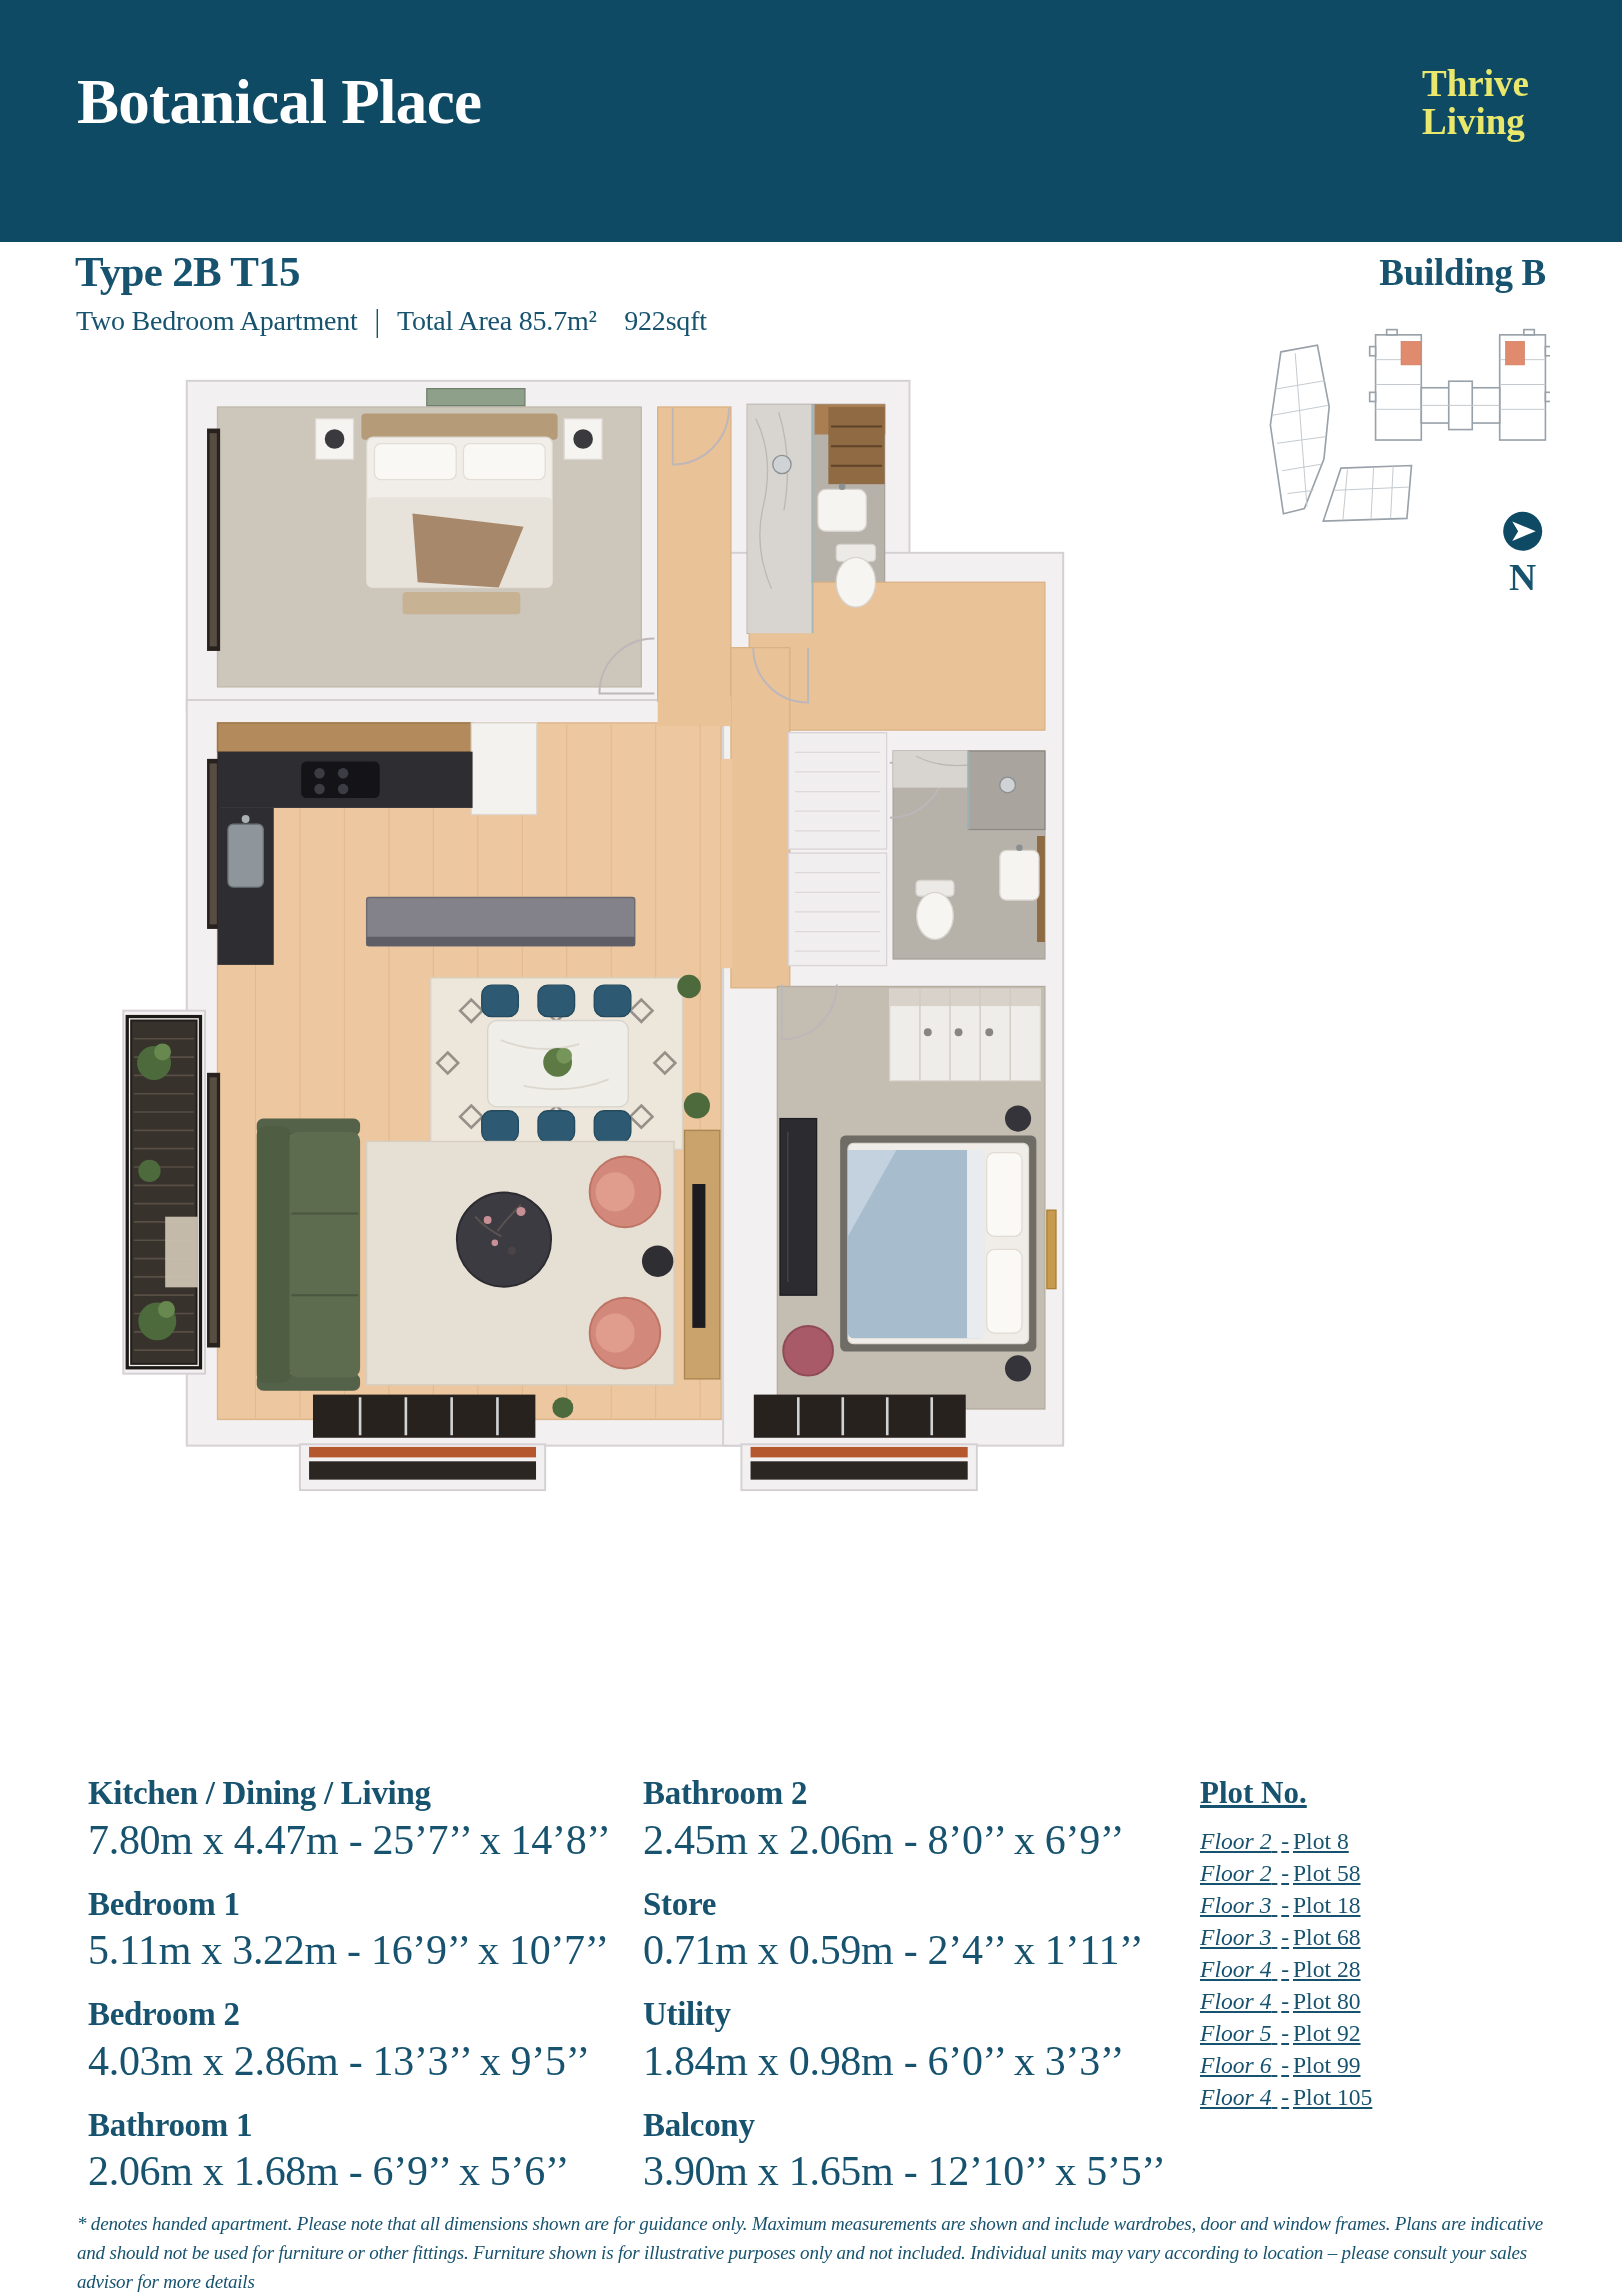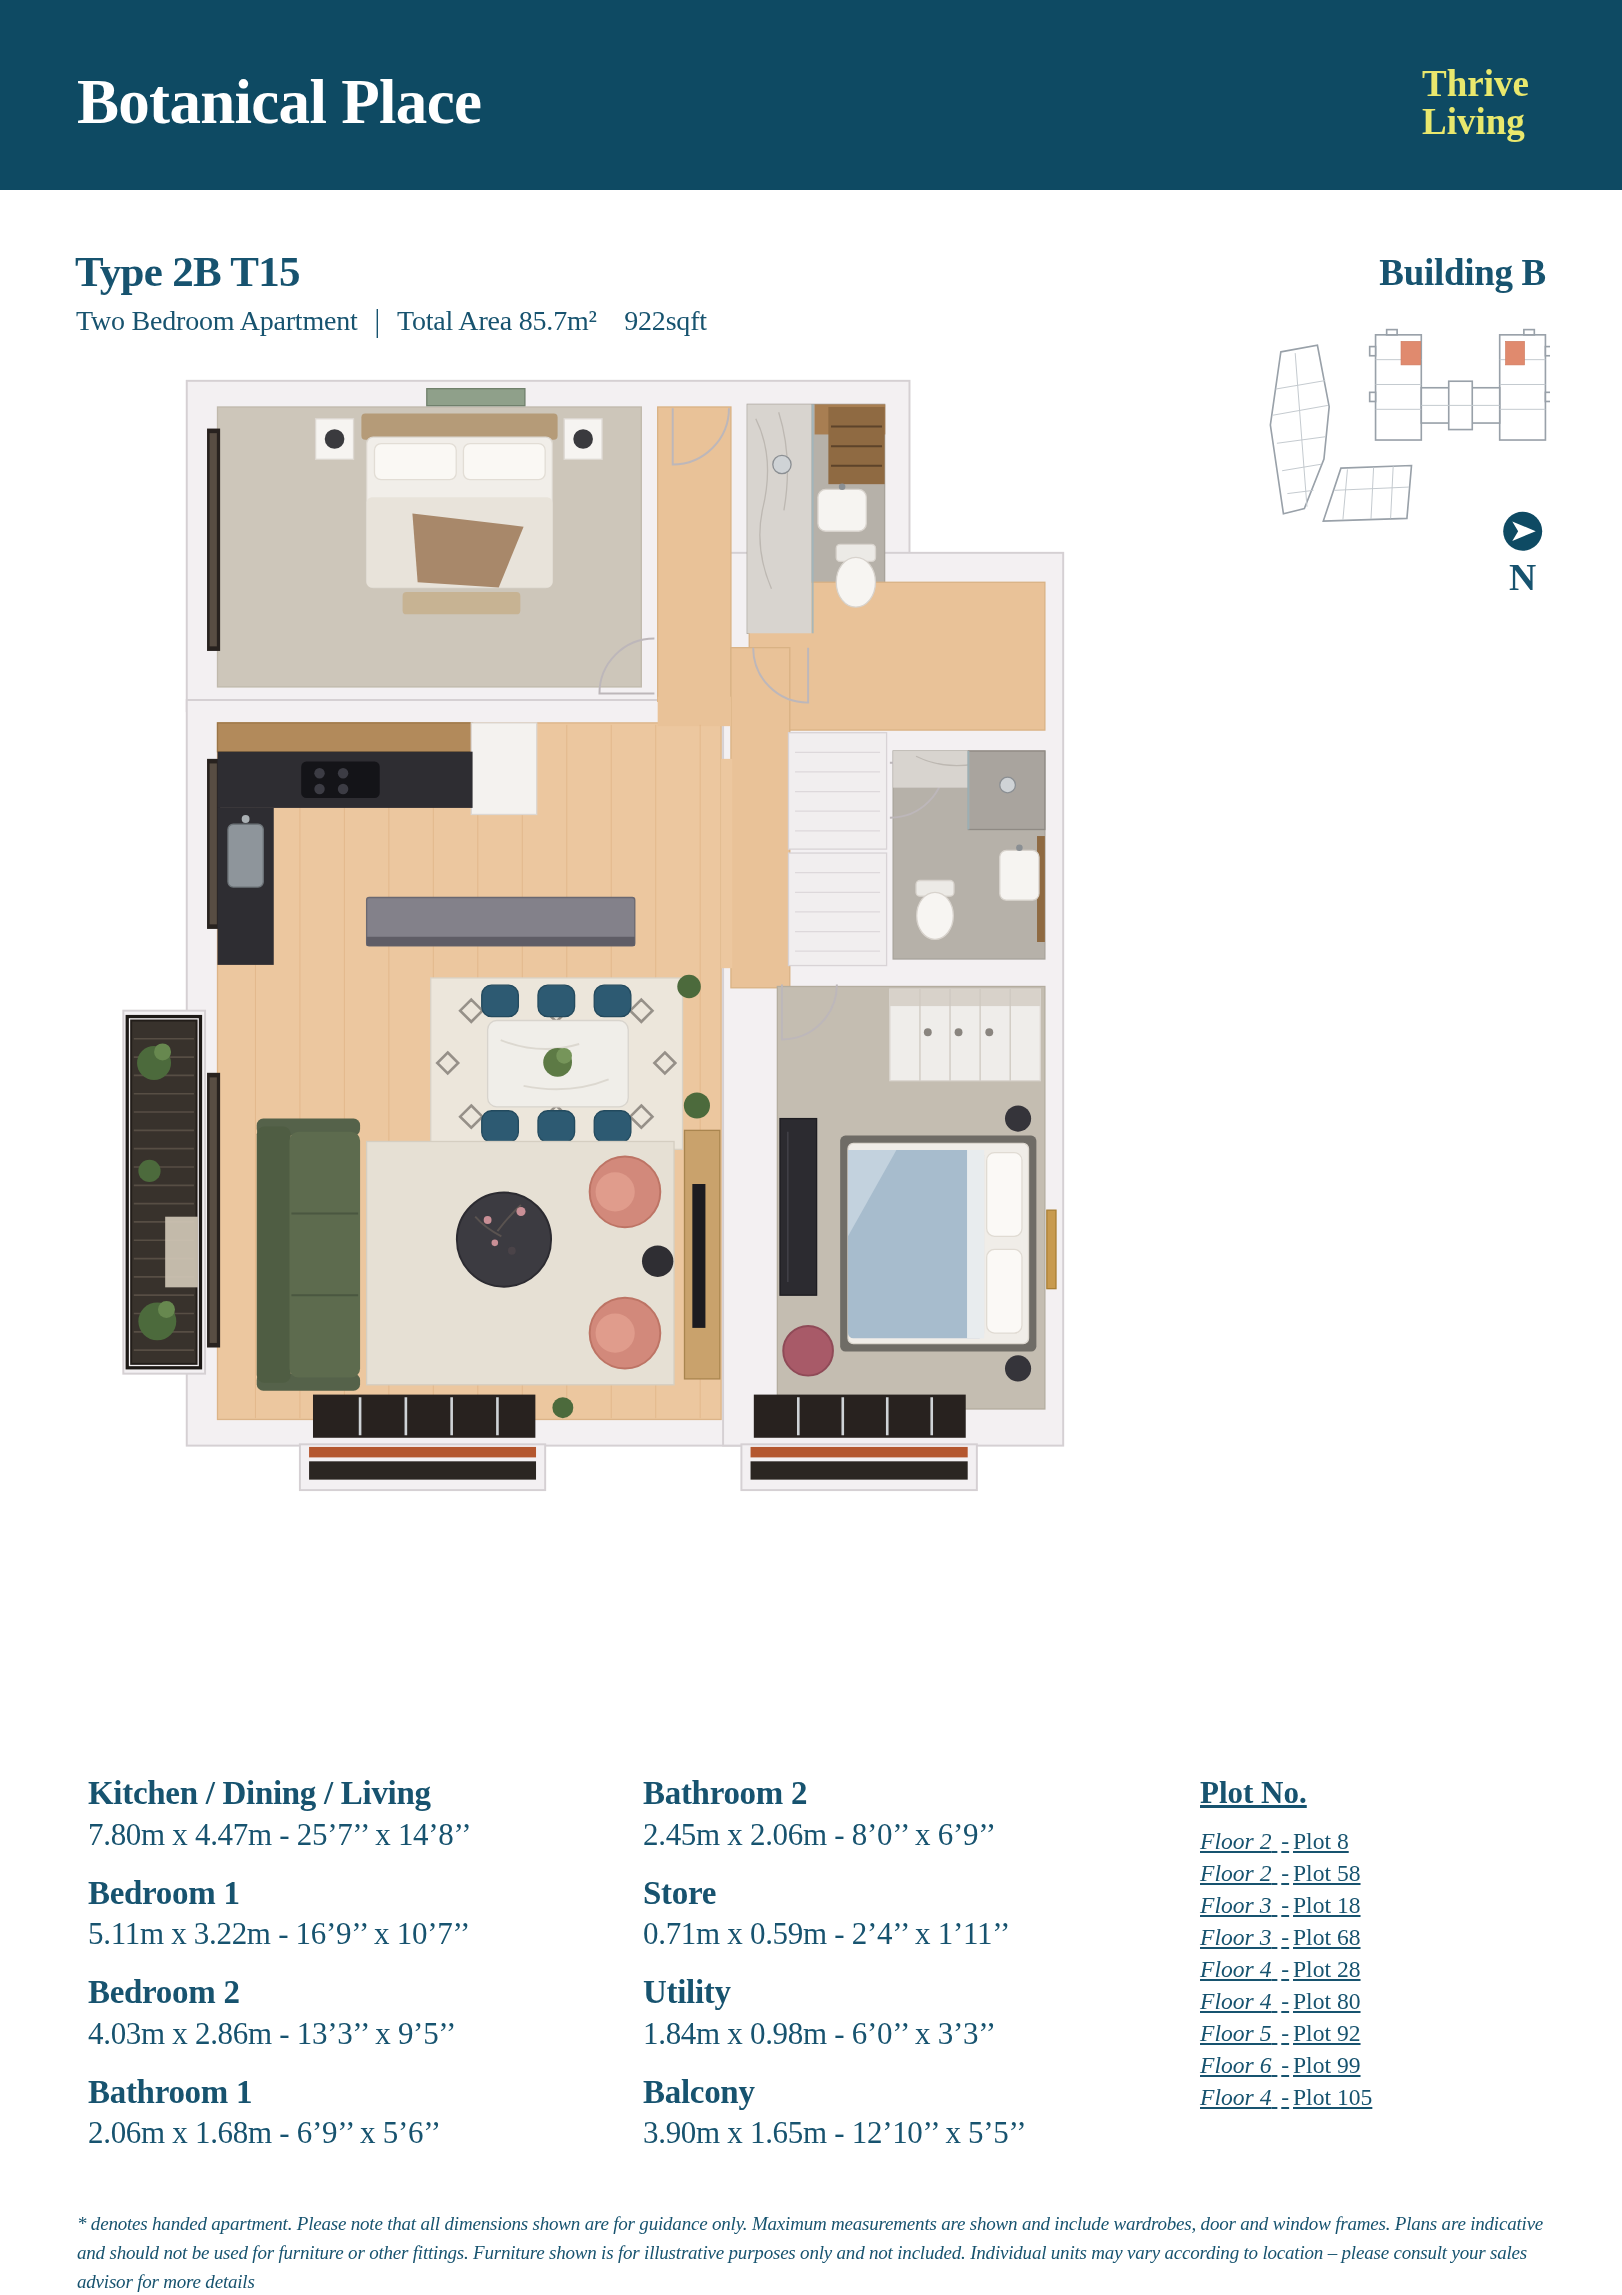--- a/index.html
+++ b/index.html
@@ -10,41 +10,41 @@
     --page_bg:#ffffff;
   }
   *{box-sizing:border-box;}
   html,body{margin:0;padding:0;background:#777;}
   .page{
     position:relative;width:1623px;height:2295px;background:var(--page_bg);
     font-family:"Liberation Serif","DejaVu Serif",serif;color:var(--ink);
     margin:0 auto;overflow:hidden;
   }
   
-  .header{position:absolute;left:0;top:0;width:1623px;height:190px;background:var(--header_bg);}
+  .header{position:absolute;left:0;top:0;width:1623px;height:242px;background:var(--header_bg);}
   .header-title{
     position:absolute;left:77px;top:71px;font-size:63px;font-weight:700;color:#ffffff;
     letter-spacing:-0.7px;line-height:1;
   }
   .brand{
     position:absolute;left:1422px;top:65px;color:var(--brand_yellow);
     font-size:37px;font-weight:700;line-height:1.04;letter-spacing:0;
   }
   
   .unit-type{position:absolute;left:75px;top:250px;font-size:43px;font-weight:700;letter-spacing:-0.7px;line-height:1;}
   .unit-sub{position:absolute;left:76px;top:306px;font-size:28px;line-height:1.1;letter-spacing:-0.2px;}
   .unit-sub .divider{display:inline-block;margin:0 17px;font-weight:400;transform:scaleY(1.15);}
   .unit-sub .sqft{margin-left:27.5px;}
   .building-label{position:absolute;right:77px;top:254px;font-size:37px;font-weight:700;letter-spacing:-0.3px;line-height:1;}
   
   .dims{position:absolute;top:1777px;}
   .dims-left{left:88px;}
   .dims-mid{left:627px;margin-left:16px;}
   .dims h3{font-size:33px;font-weight:700;margin:0 0 8.5px 0;line-height:1;letter-spacing:-0.3px;}
-  .dims p{font-size:31px;font-weight:400;margin:0 0 27px 0;line-height:1;letter-spacing:-0.3px;}
+  .dims p{font-size:42px;font-weight:400;margin:0 0 27px 0;line-height:1;letter-spacing:-0.3px;}
   
   .plots{position:absolute;left:1200px;top:1777px;text-decoration:underline;}
   .plots h3{font-size:31px;font-weight:700;margin:0 0 21.6px 0;line-height:1;}
   .plots ul{list-style:none;margin:0;padding:0;}
   .plots li{font-size:23.6px;line-height:1;margin:0 0 8.5px 0;}
   .plots .pf{font-style:italic;}
   .plots .ps{margin:0 3.9px;}
   
   .disclaimer{
     position:absolute;left:77px;top:2210px;width:1472px;

